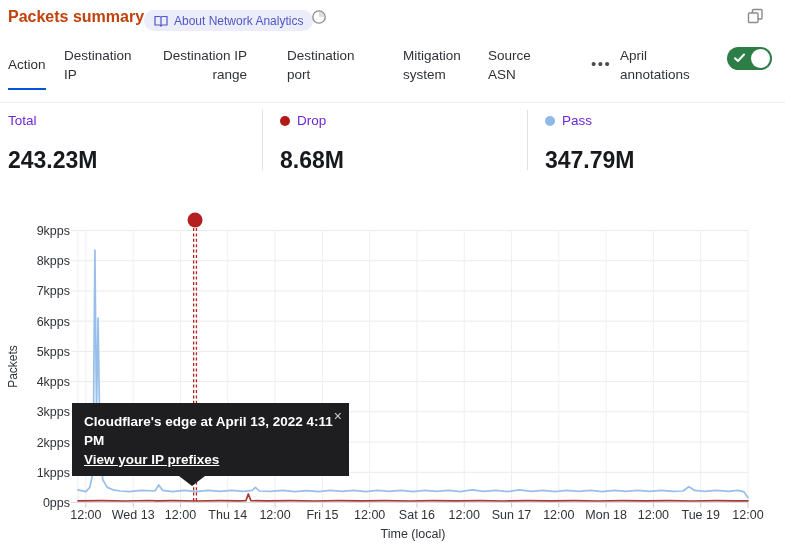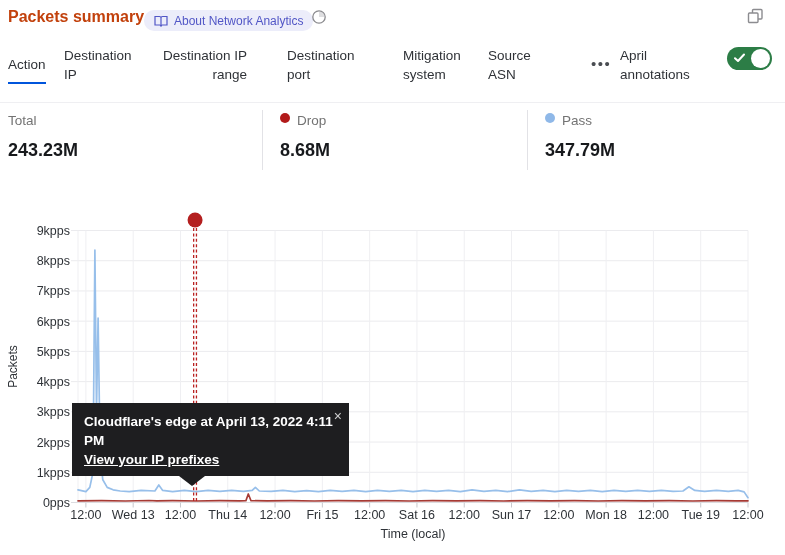--- a/index.html
+++ b/index.html
@@ -11,34 +11,34 @@
   .title { left:8px; top:8px; font-size:16px; font-weight:bold; color:#c2410c; }
   .badge { left:144px; top:10px; height:21px; display:inline-flex; align-items:center;
            gap:6px; padding:0 10px; background:#ecedfa; color:#5156c6; font-size:12px;
            border-radius:10px; cursor:pointer; }
   .hdr-icon { color:#8a8a8e; cursor:pointer; }
   .clock { left:311px; top:9px; }
   .expand { left:747px; top:8px; }
 
   
   .tab { font-size:13.5px; line-height:19px; color:#2f3237; cursor:pointer; }
-  .tab.active span { border-bottom:2px solid #0055dc; padding-bottom:10px; }
+  .tab.active span { border-bottom:2px solid #0055dc; padding-bottom:16px; }
   .dots { font-size:15px; letter-spacing:1.5px; color:#4a4d52; cursor:pointer; }
   .show-ann { font-size:13.5px; line-height:19px; color:#2f3237; }
   .toggle { left:727px; top:47px; width:45px; height:23px; border-radius:12px;
             background:#2c7d46; cursor:pointer; }
   .toggle .knob { position:absolute; right:2px; top:2px; width:19px; height:19px;
                   border-radius:50%; background:#fff; }
   .toggle svg { position:absolute; left:7px; top:6px; }
 
   
   .stats-sep { left:0; right:0; top:102px; height:1px; background:#efeff2; }
-  .stat-label { font-size:13.5px; color:#737373; display:flex; gap:7px; }
+  .stat-label { font-size:13.5px; color:#6d28d9; display:flex; align-items:center; gap:7px; }
   .dot { width:10px; height:10px; border-radius:50%; display:inline-block; }
-  .stat-value { font-size:18px; font-weight:600; color:#17191c; margin-top:12px; }
+  .stat-value { font-size:23px; font-weight:600; color:#17191c; margin-top:19px; }
   .vdiv { width:1px; height:60px; background:#e2e2e6; top:110px; }
   .stat { cursor:pointer; }
 
   
   #chart-svg { position:absolute; left:0; top:0; }
   svg text { font-family:"Liberation Sans",sans-serif; fill:#2f3338; }
 
   
   .tooltip { left:72px; top:403px; width:277px; background:#1e1e20; color:#fff;
              padding:9px 12px 7px; font-size:13.5px; font-weight:600; line-height:19px;

